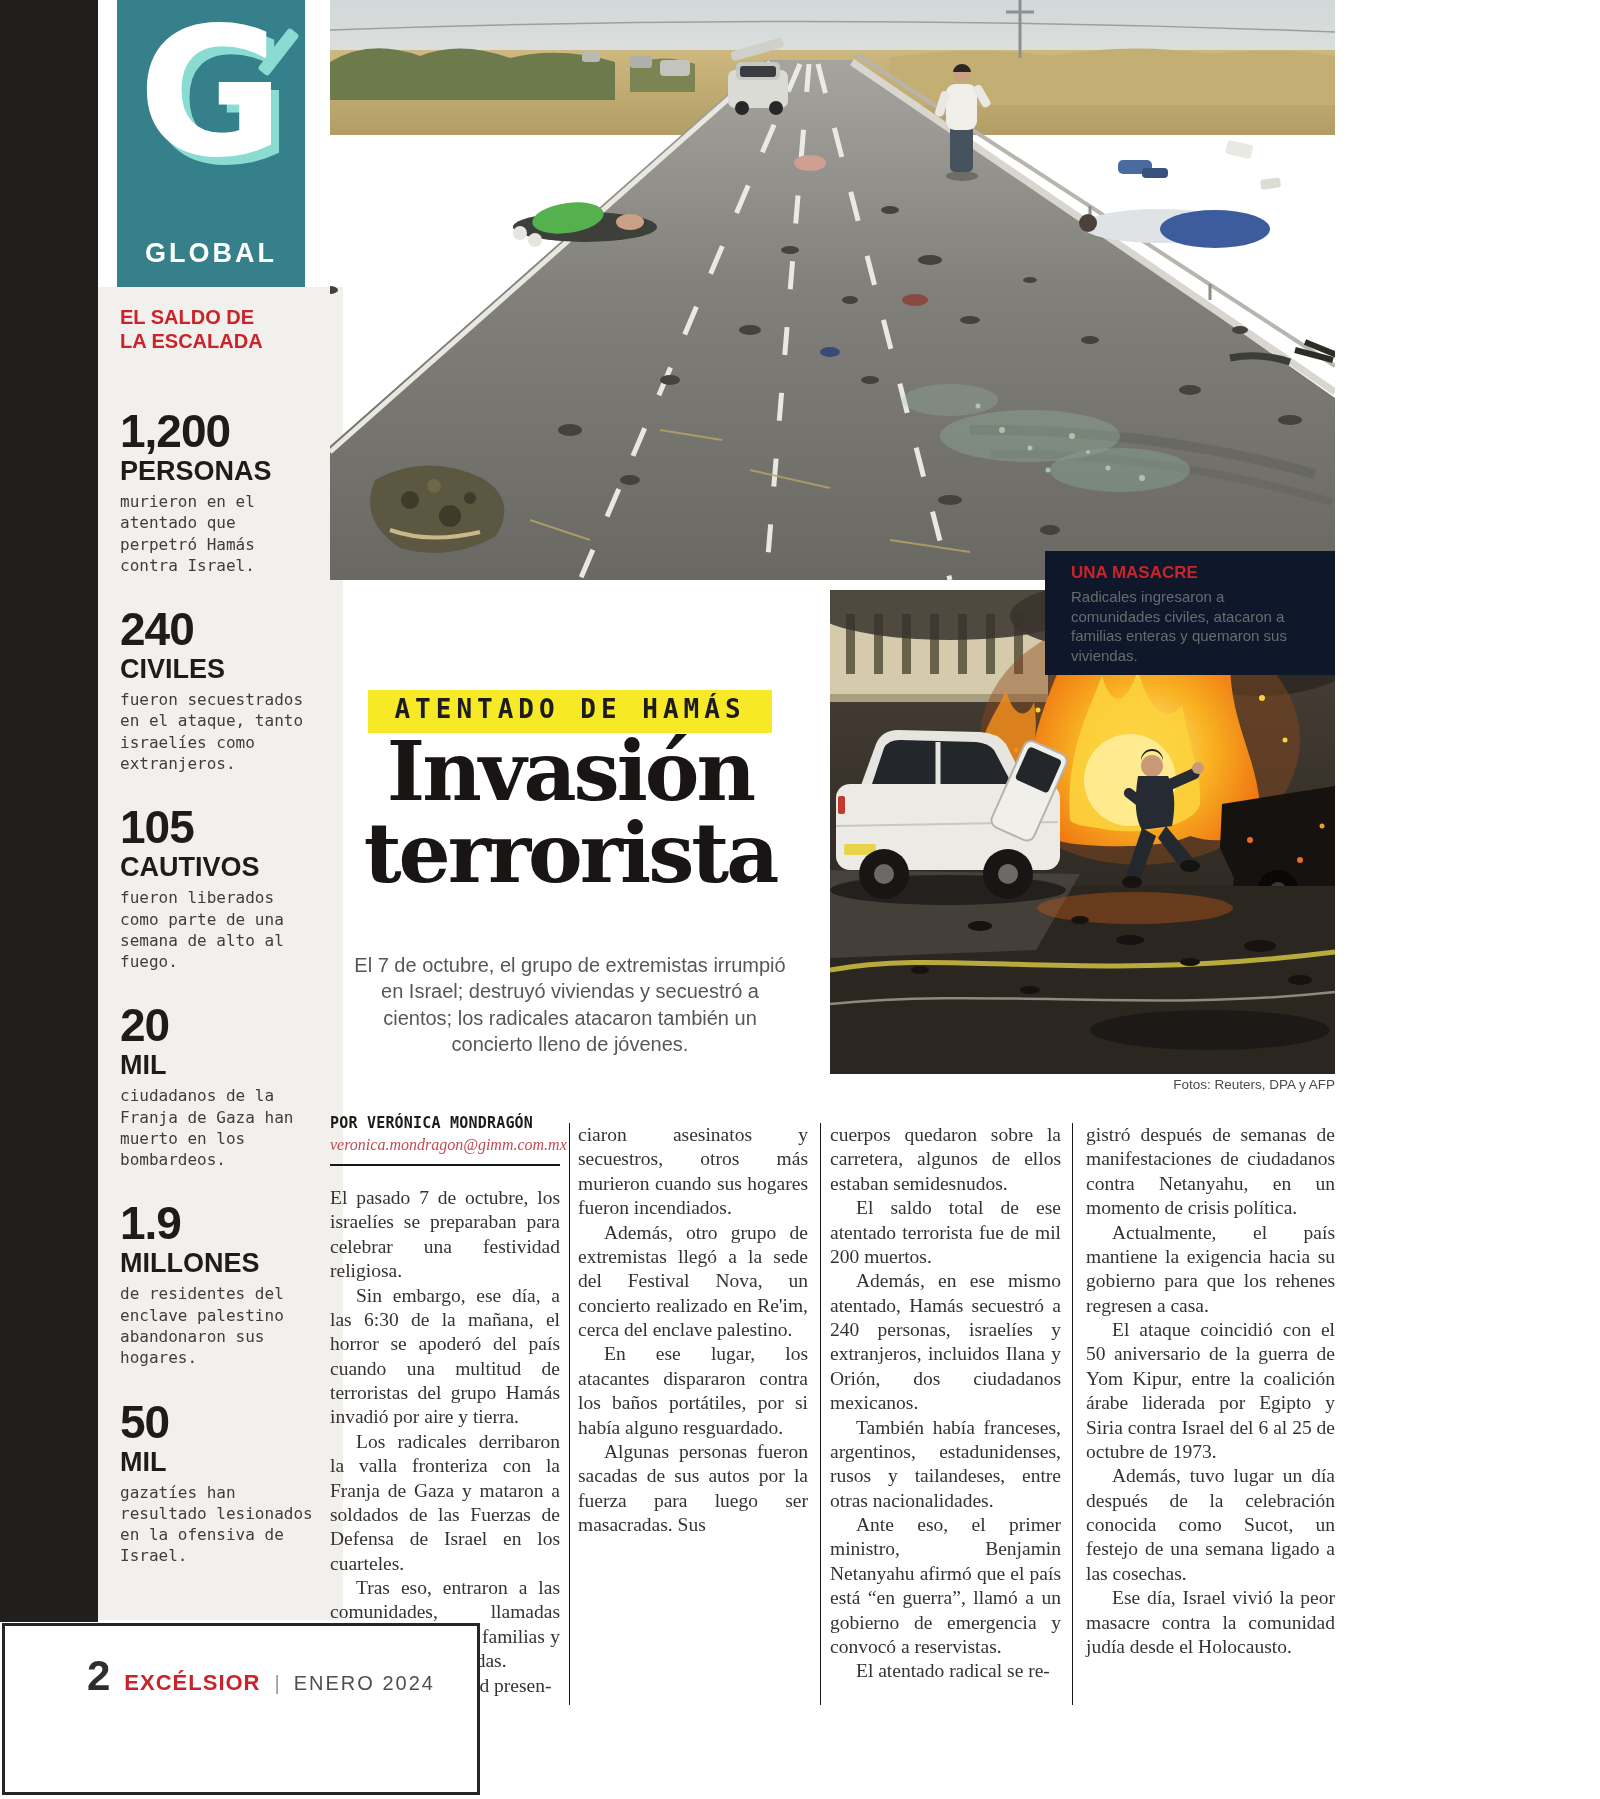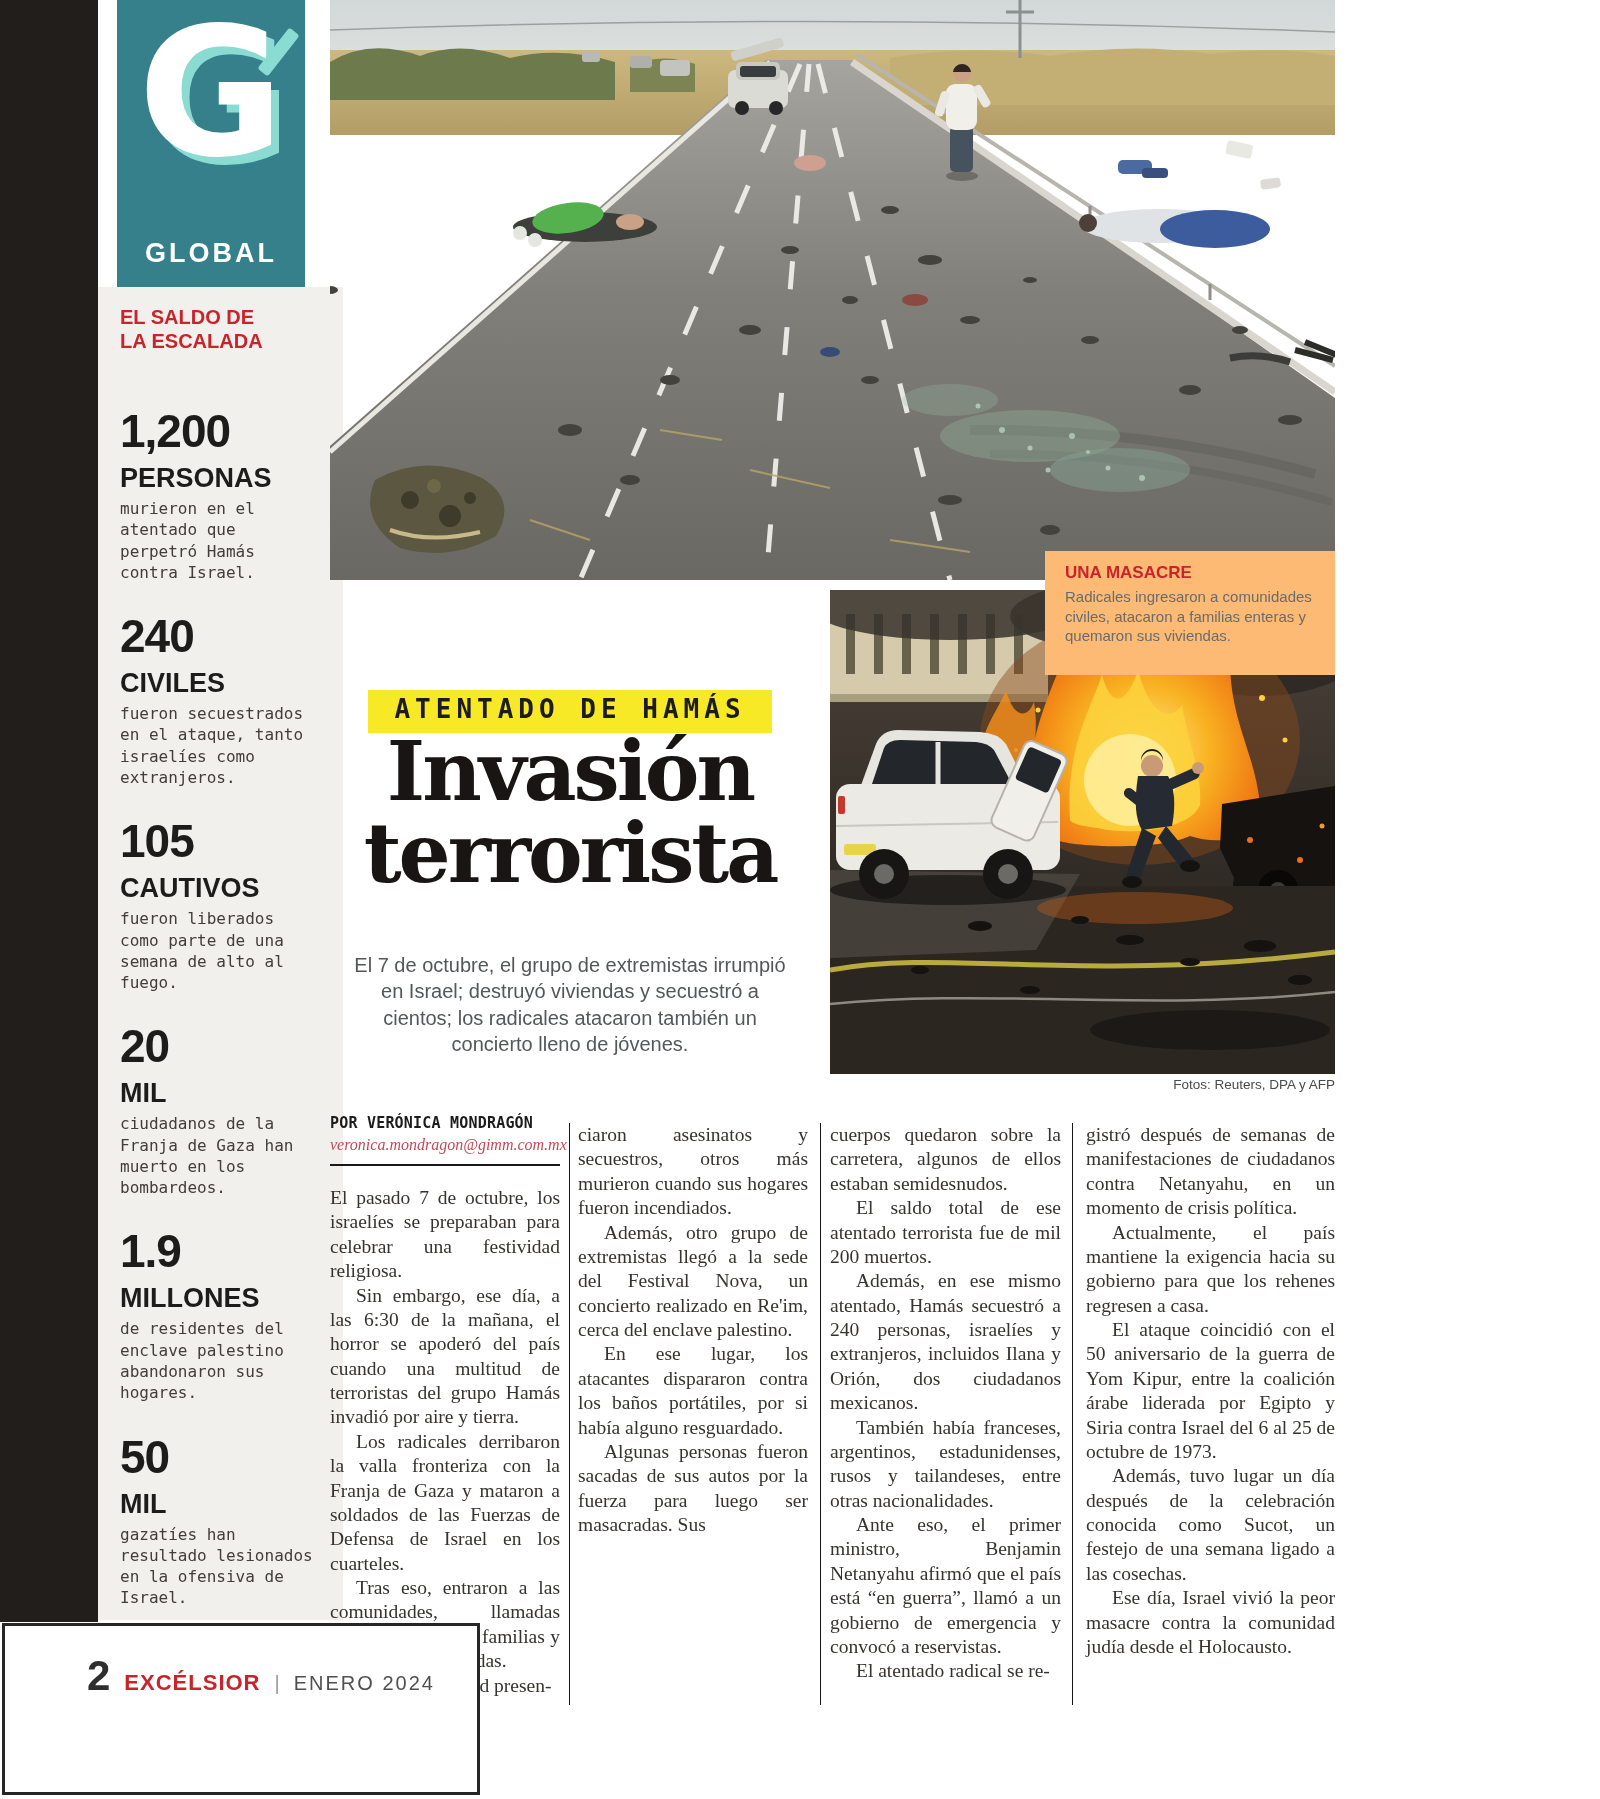--- a/index.html
+++ b/index.html
@@ -19,30 +19,30 @@
               transform:rotate(38deg); border-radius:3px; }
   .global-label { position:absolute; left:0; bottom:18px; width:100%; text-align:center;
                   font-weight:bold; font-size:27px; letter-spacing:3px; color:#ffffff; }
 
   .side-kicker { position:absolute; left:120px; top:306px; width:160px; color:#c9242b;
                  font-weight:bold; font-size:20px; line-height:1.18; }
   .stats { position:absolute; left:120px; top:408px; width:200px; }
   .stat { margin-bottom:30px; }
   .stat-value { font-family:"Liberation Sans", sans-serif; font-weight:bold; font-size:46px;
                 line-height:1; color:#1d1c1b; letter-spacing:-1px; }
-  .stat-unit { font-weight:bold; font-size:27px; line-height:1.15; color:#1d1c1b; margin-top:9px; letter-spacing:0; }
+  .stat-unit { font-weight:bold; font-size:27px; line-height:1.15; color:#1d1c1b; margin-top:2px; letter-spacing:0; }
   .stat-desc { font-family:"DejaVu Sans Mono", monospace; font-size:16px; line-height:1.33;
                color:#413d3a; margin-top:4px; }
 
   
   .photo1 { position:absolute; left:330px; top:0; width:1005px; height:580px; }
   .photo2 { position:absolute; left:830px; top:590px; width:505px; height:484px; }
 
   .caption-box { position:absolute; left:1045px; top:551px; width:290px; height:124px;
-                 background:#fdba74; z-index:4; padding:12px 20px; }
+                 background:#0f172a; z-index:4; padding:12px 26px; }
   .caption-title { color:#c9242b; font-weight:bold; font-size:17px; margin-bottom:4px; }
   .caption-text { color:#686c6e; font-size:15px; line-height:1.3; }
 
   .photo-credit { position:absolute; left:1015px; top:1077px; width:320px; text-align:right;
                   font-size:13.5px; color:#4a4a4a; }
 
   
   .kicker-wrap { position:absolute; left:320px; top:690px; width:500px; text-align:center; z-index:3; }
   .kicker { display:inline-block; background:#f7e926; color:#1c1c1c;
             font-family:"DejaVu Sans Mono", monospace; font-weight:bold; font-size:26px;

